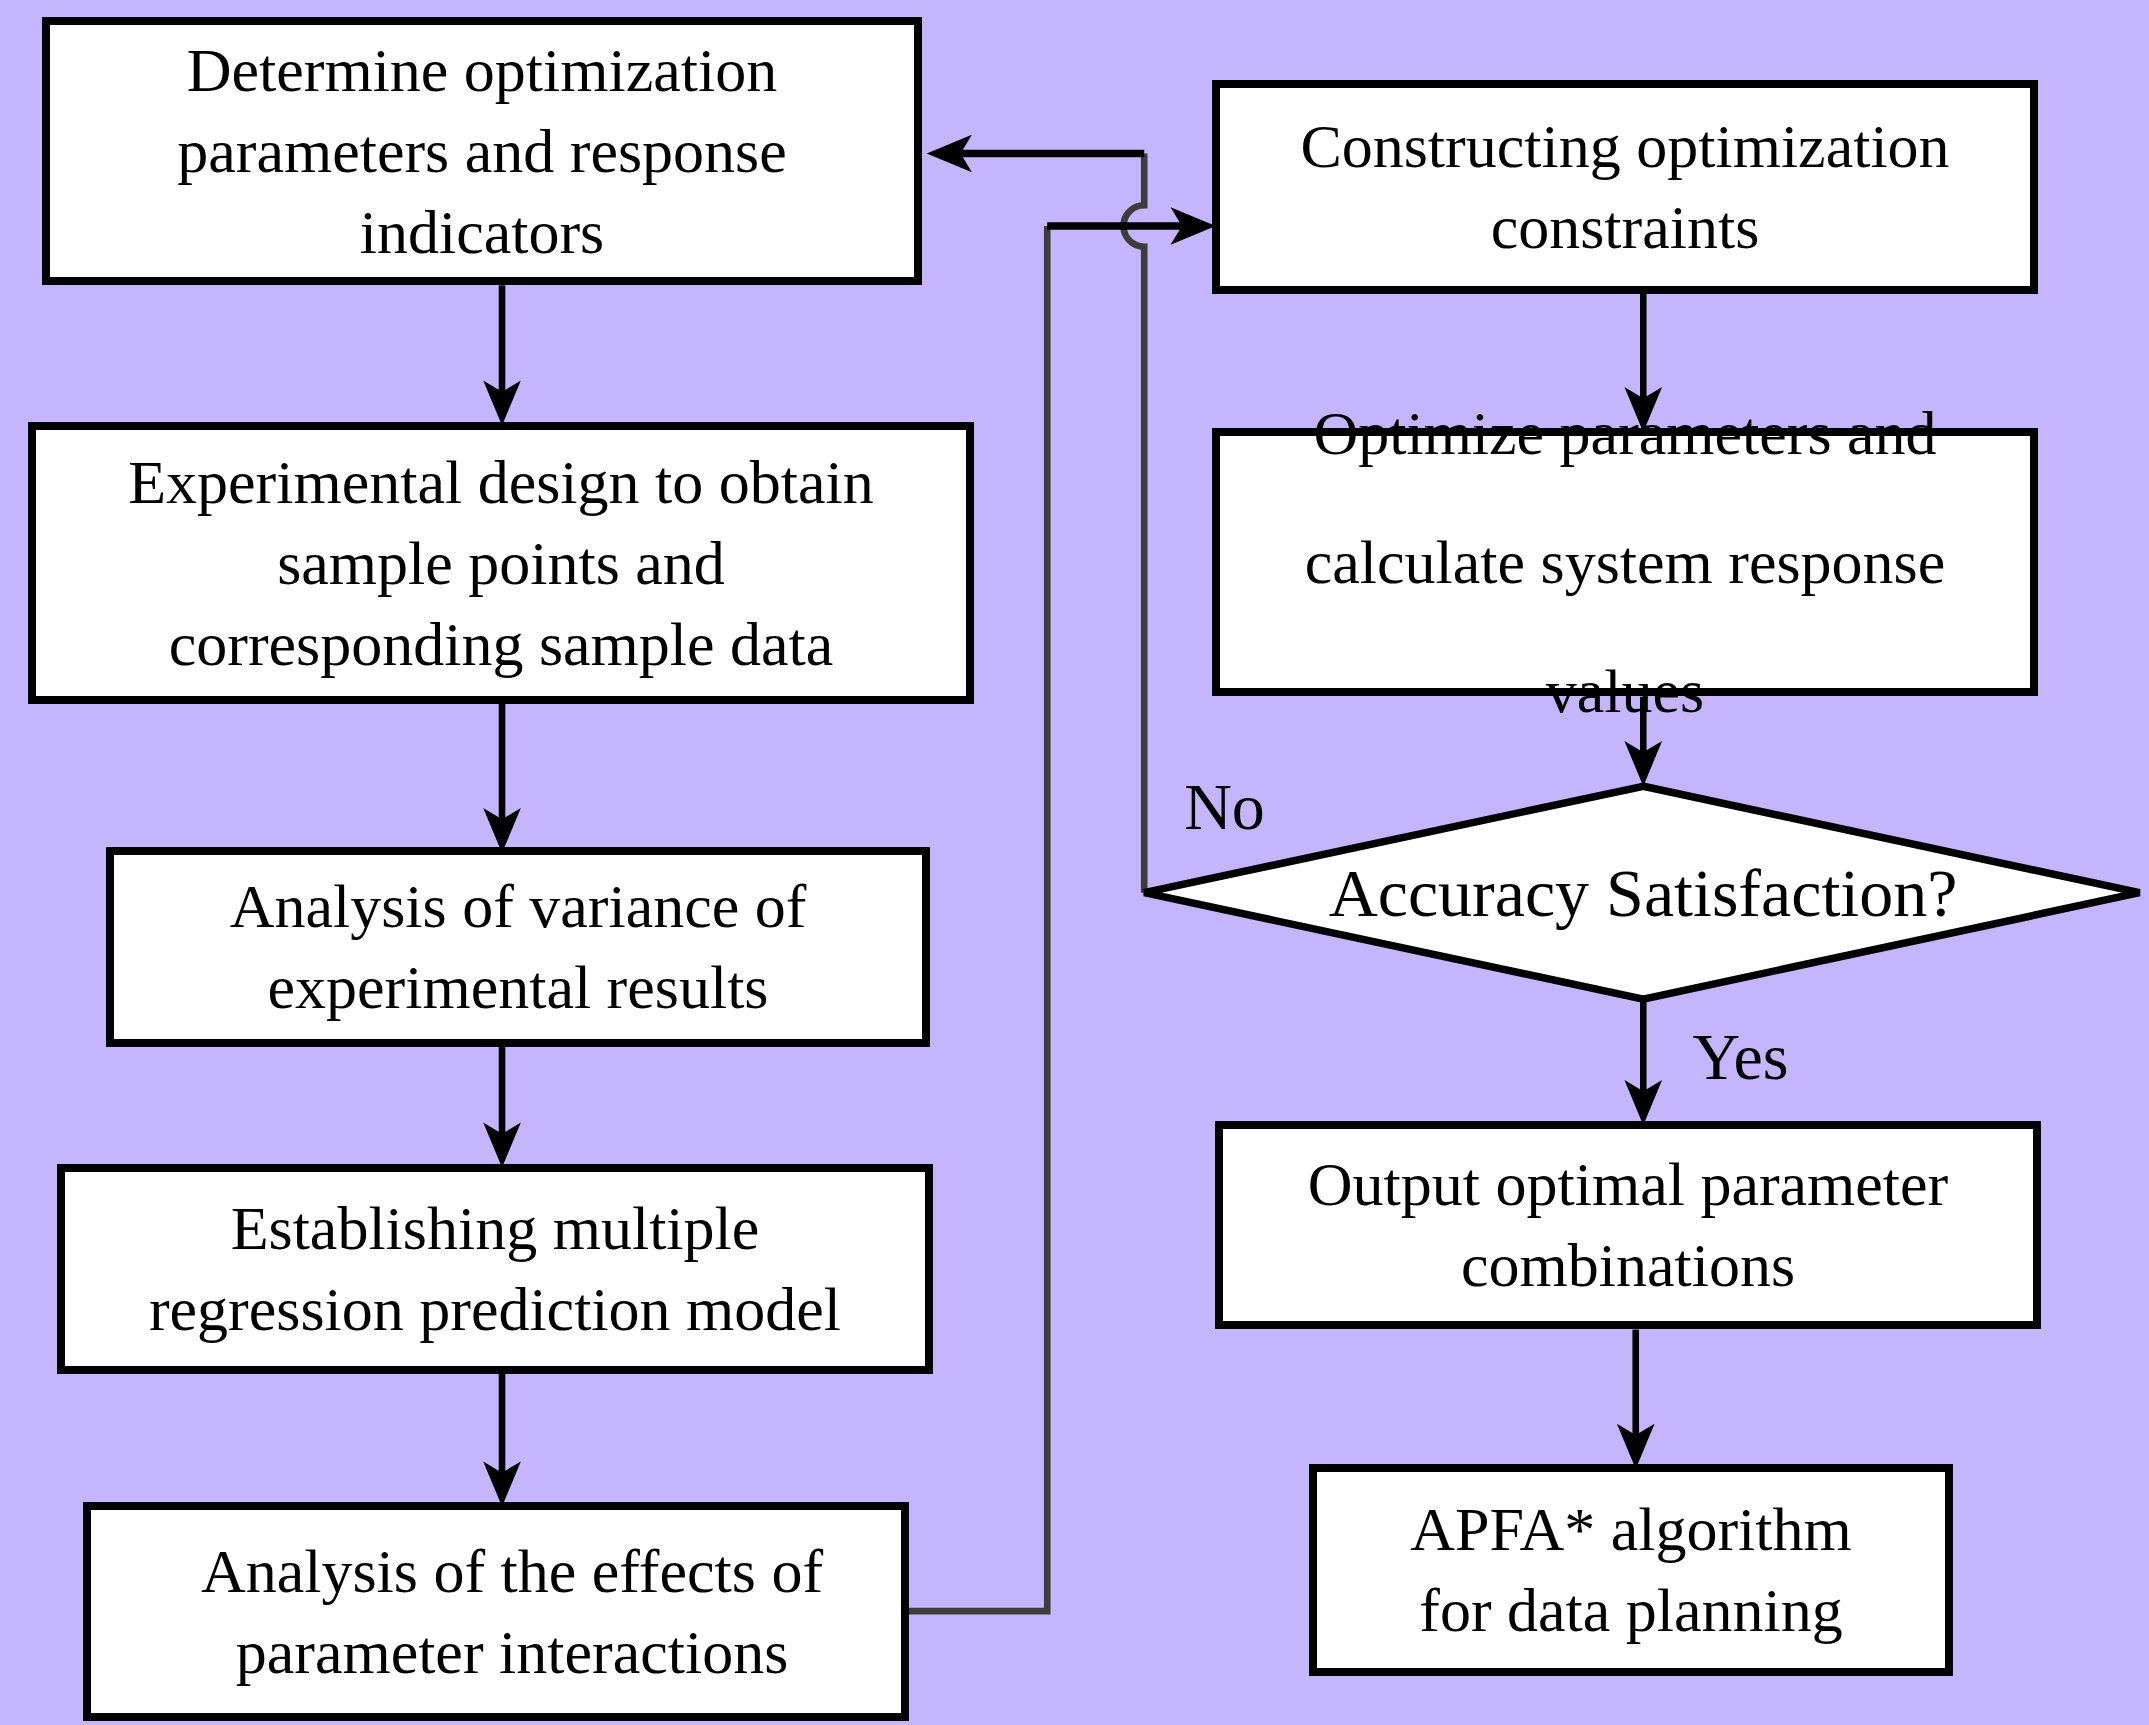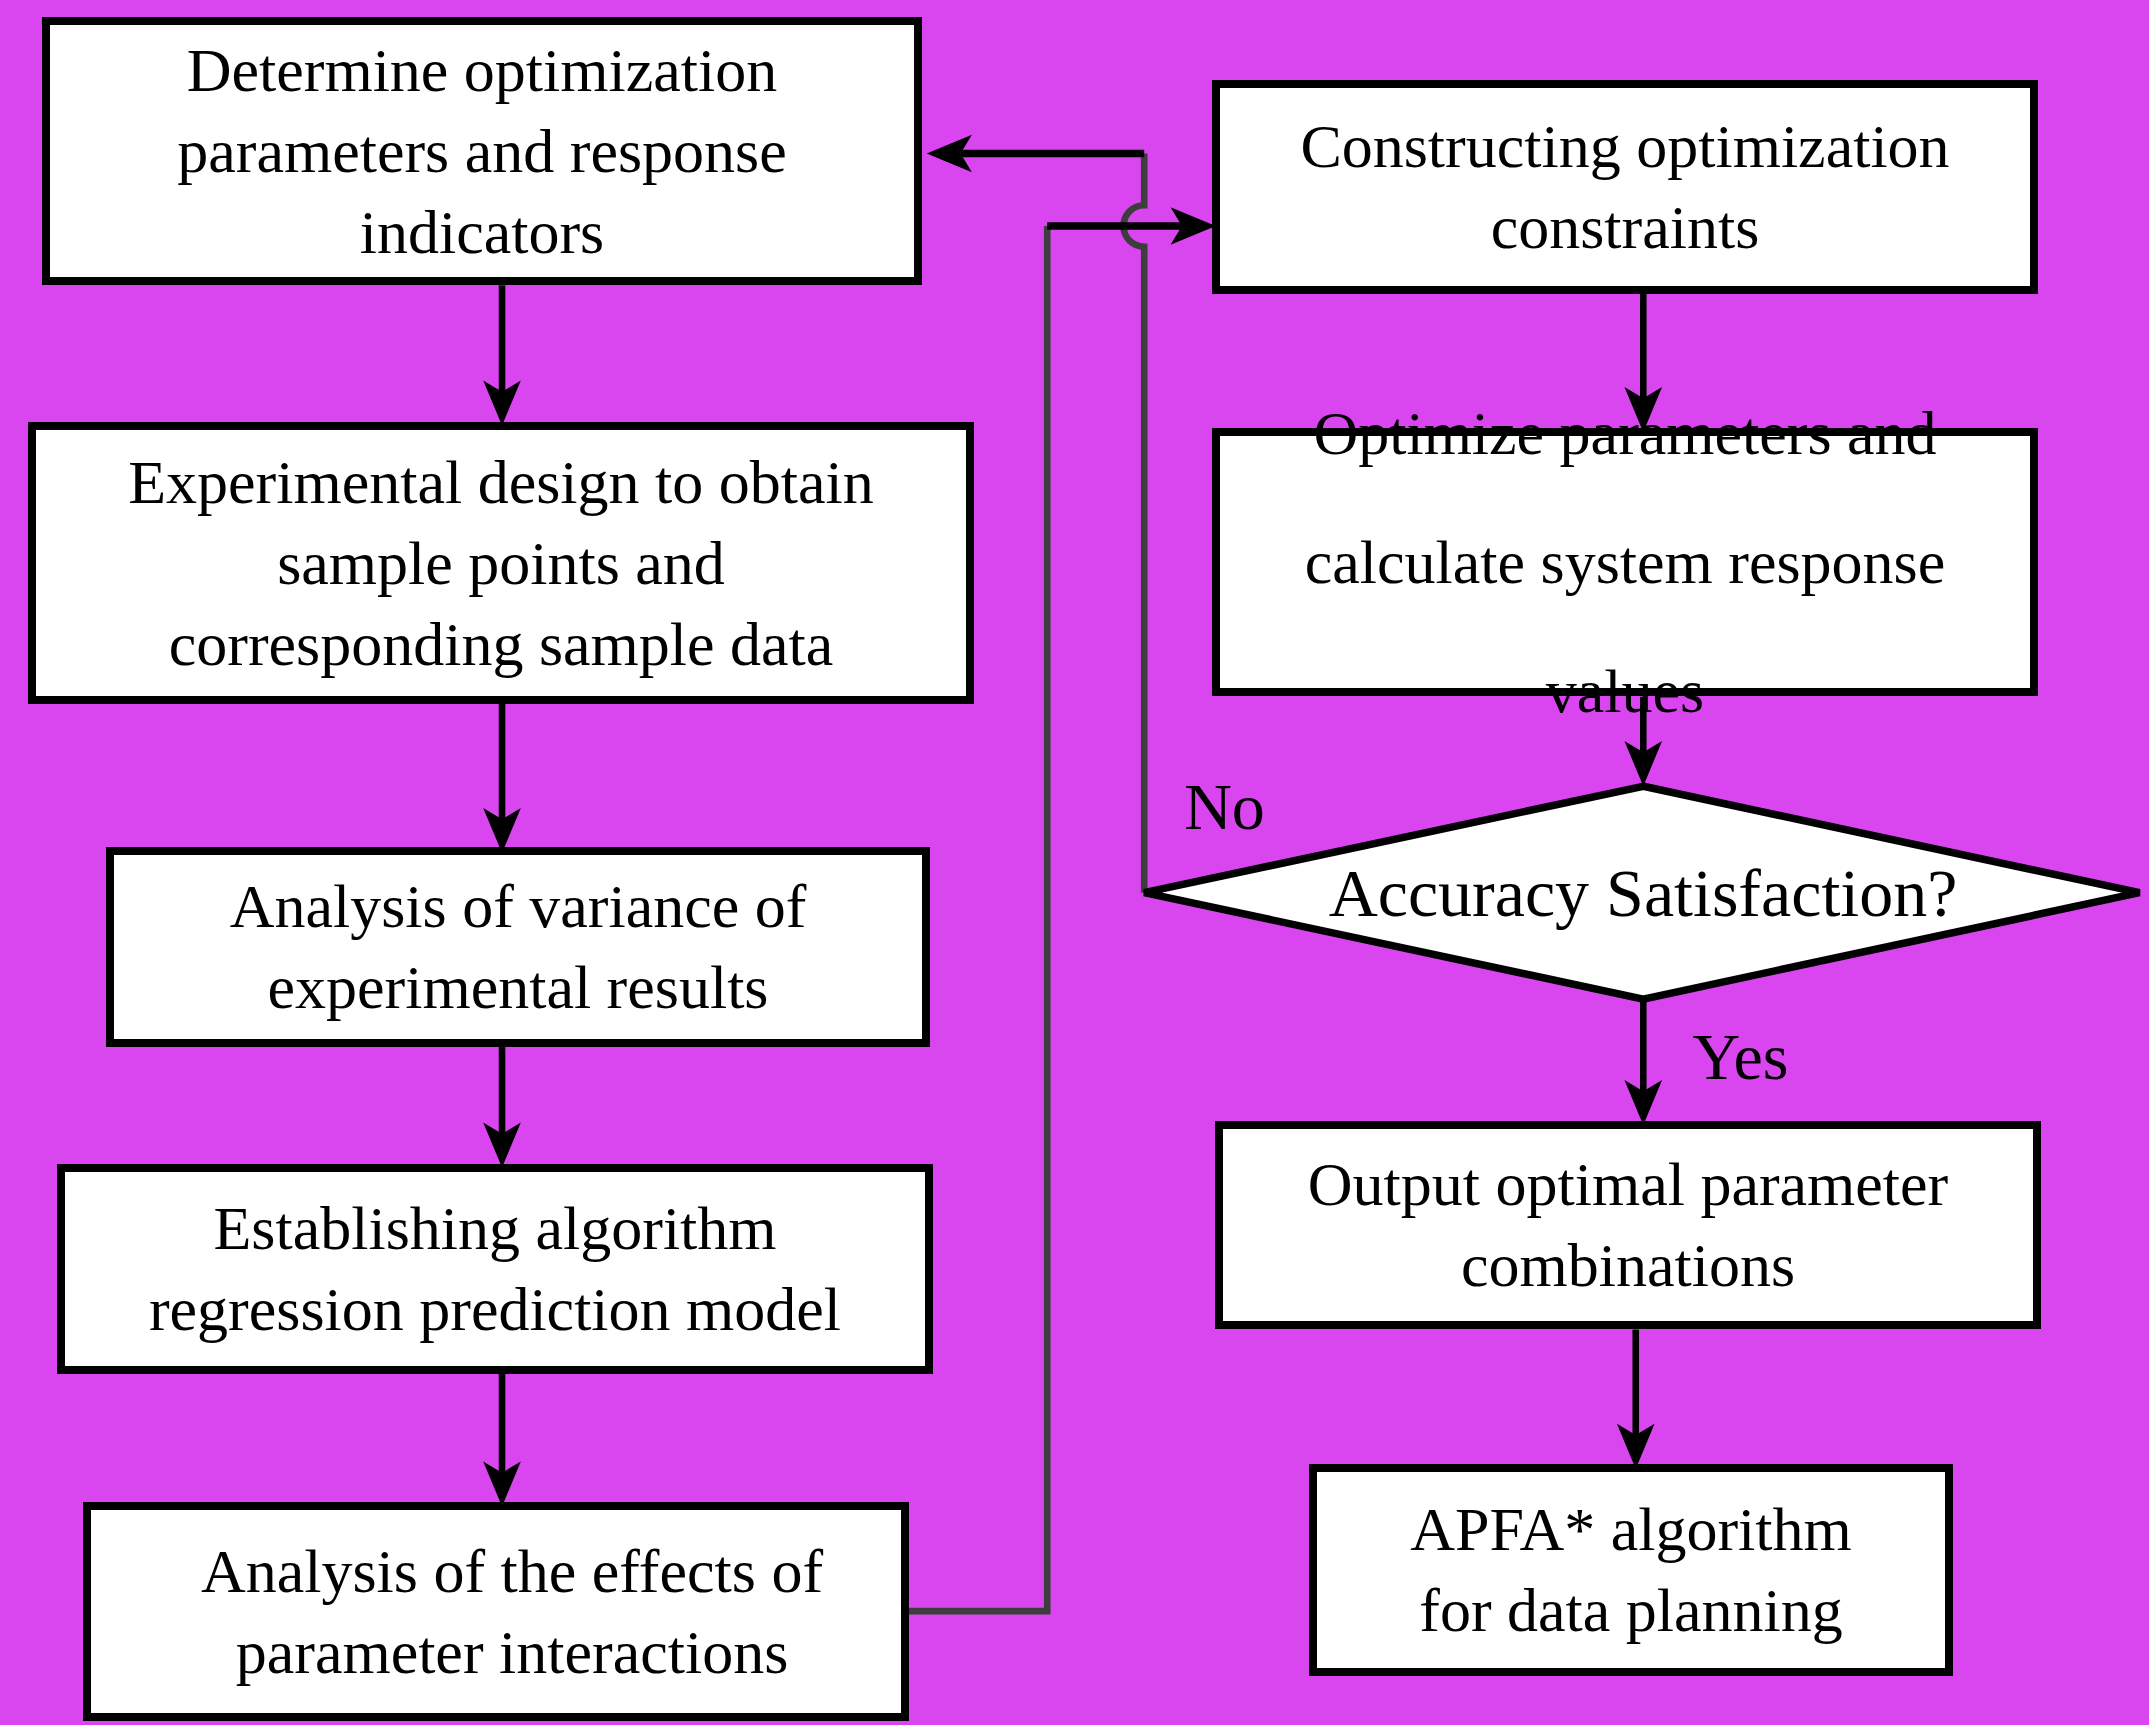--- a/index.html
+++ b/index.html
@@ -1,19 +1,19 @@
 <!DOCTYPE html>
 <html style="font-size:15px"><head>
 <meta charset="utf-8">
 <style>
   html,body{margin:0;padding:0;background:#ffffff;}
   .canvas{
     position:relative;
     width:2150px;height:1726px;
-    background:#d946ef;
+    background:#c4b5fd;
     font-family:"Liberation Serif","DejaVu Serif",serif;
     color:#000;
     overflow:hidden;
   }
   .overlay{position:absolute;left:0;top:0;width:2150px;height:1726px;}
   .node{
     position:absolute;box-sizing:border-box;
     border:8.5px solid #000;background:#fff;
     display:flex;flex-direction:column;justify-content:center;align-items:center;
     font-size:62px;line-height:81px;text-align:center;
@@ -90,21 +90,21 @@
     <span class="tl">sample points and</span>
     <span class="tl">corresponding sample data</span>
   </div>
 
   <div class="node n-l3">
     <span class="tl">Analysis of variance of</span>
     <span class="tl">experimental results</span>
   </div>
 
   <div class="node n-l4">
-    <span class="tl">Establishing algorithm</span>
+    <span class="tl">Establishing multiple</span>
     <span class="tl">regression prediction model</span>
   </div>
 
   <div class="node n-l5">
     <span class="tl">Analysis of the effects of</span>
     <span class="tl">parameter interactions</span>
   </div>
 
   <div class="node n-r1">
     <span class="tl">Constructing optimization</span>

